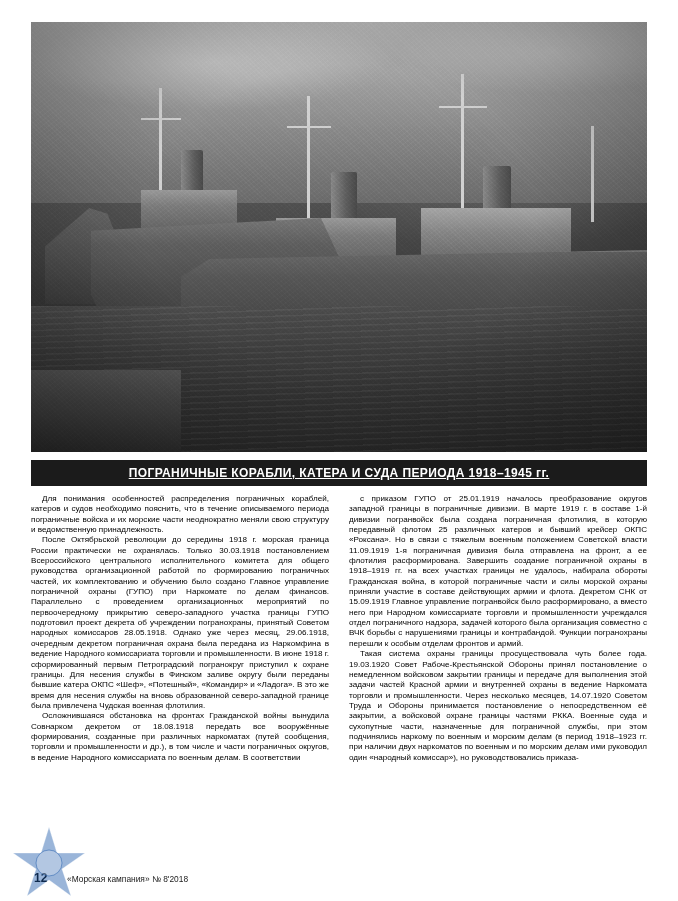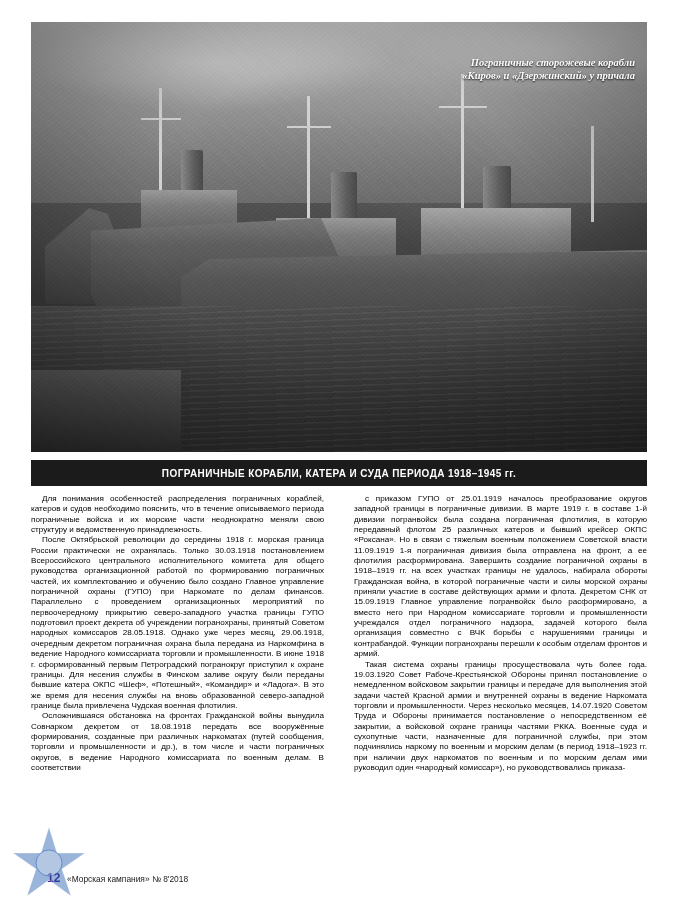--- a/index.html
+++ b/index.html
@@ -166,31 +166,32 @@
     background: #1b1b1b;
     color: #ffffff;
     display: flex;
     align-items: center;
     justify-content: center;
     letter-spacing: .4px;
   }
   .title-bar span {
     font-family: "Liberation Sans", sans-serif;
     font-weight: bold;
-    font-size: 10px;
+    font-size: 12px;
+    text-decoration: underline;
   }
   
   .columns {
     position: absolute;
     left: 31px;
     top: 494px;
     width: 616px;
     height: 366px;
     display: flex;
-    gap: 30px;
+    gap: 20px;
   }
   .col {
     width: 299px;
     font-family: "Liberation Sans", sans-serif;
     font-size: 8.1px;
     line-height: 10.35px;
     text-align: justify;
     color: #000;
     hyphens: auto;
   }
@@ -201,26 +202,26 @@
   
   .footer {
     position: absolute;
     left: 31px;
     bottom: 16px;
     width: 616px;
     height: 16px;
   }
   .folio {
     position: absolute;
-    left: 16px;
+    left: 3px;
     bottom: 0;
     font-family: "Liberation Sans", sans-serif;
     font-weight: bold;
     font-size: 12px;
-    color: #4c1d95;
+    color: #000000;
   }
   .footer-title {
     position: absolute;
     left: 36px;
     bottom: 1px;
     font-family: "Liberation Sans", sans-serif;
     font-size: 8.4px;
     color: #1b1b1b;
   }
   
@@ -278,21 +279,20 @@
 
       <div class="hull hull-b"></div>
       <div class="hull hull-a"></div>
 
       <div class="water"></div>
       <div class="quay"></div>
 
       <div class="grain"></div>
       <div class="vignette"></div>
     </div>
-    <div class="photo-caption">Пограничные сторожевые корабли «Киров» и «Дзержинский» у причала</div>
   </div>
 
   <div class="title-bar">
     <span>ПОГРАНИЧНЫЕ КОРАБЛИ, КАТЕРА И СУДА ПЕРИОДА 1918–1945 гг.</span>
   </div>
 
   <div class="columns">
     <div class="col">
       <p>Для понимания особенностей распределения пограничных кораблей, катеров и судов необходимо пояснить, что в течение описываемого периода пограничные войска и их морские части неоднократно меняли свою структуру и ведомственную принадлежность.</p>
       <p>После Октябрьской революции до середины 1918 г. морская граница России практически не охранялась. Только 30.03.1918 постановлением Всероссийского центрального исполнительного комитета для общего руководства организационной работой по формированию пограничных частей, их комплектованию и обучению было создано Главное управление пограничной охраны (ГУПО) при Наркомате по делам финансов. Параллельно с проведением организационных мероприятий по первоочередному прикрытию северо-западного участка границы ГУПО подготовил проект декрета об учреждении погранохраны, принятый Советом народных комиссаров 28.05.1918. Однако уже через месяц, 29.06.1918, очередным декретом пограничная охрана была передана из Наркомфина в ведение Народного комиссариата торговли и промышленности. В июне 1918 г. сформированный первым Петроградский погранокруг приступил к охране границы. Для несения службы в Финском заливе округу были переданы бывшие катера ОКПС «Шеф», «Потешный», «Командир» и «Ладога». В это же время для несения службы на вновь образованной северо-западной границе была привлечена Чудская военная флотилия.</p>

